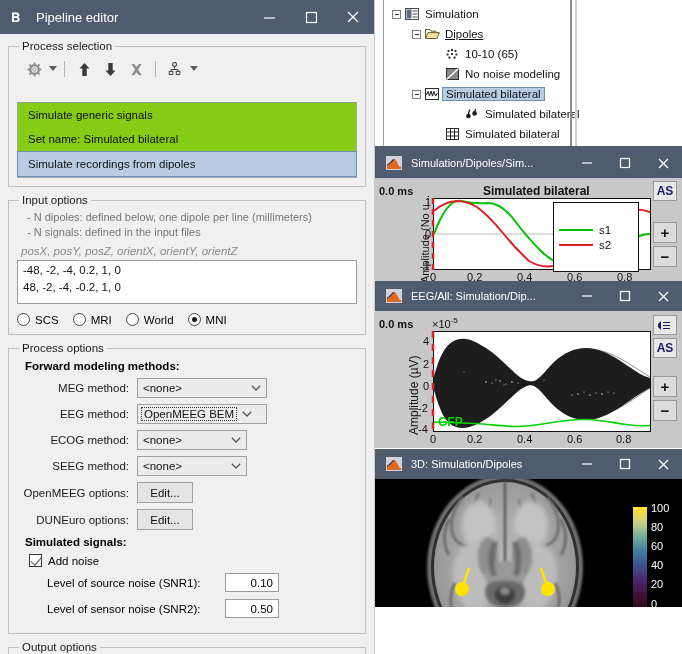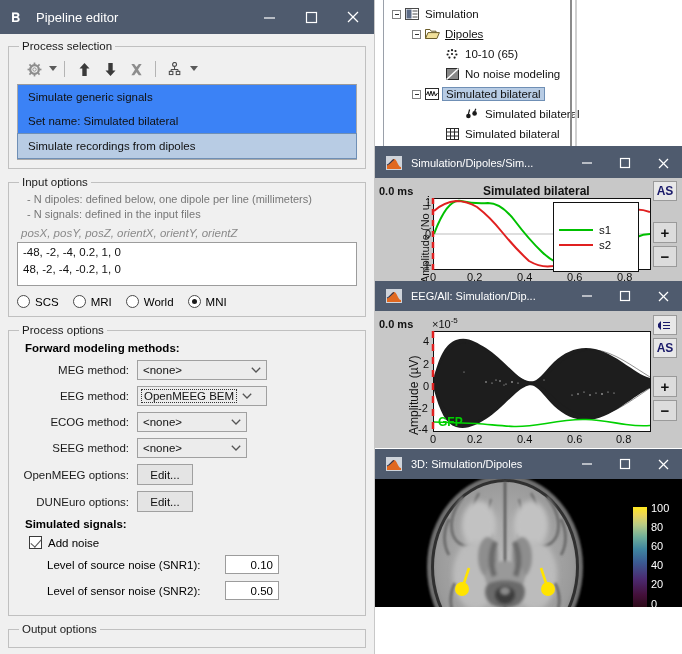--- a/index.html
+++ b/index.html
@@ -55,22 +55,22 @@
     font-size:11.5px; color:#1b1b1b; padding:0 3px; margin-left:2px;
   }
 
   
   .ptoolbar { display:flex; align-items:center; height:26px; padding: 1px 4px; gap:0px; }
   .tool { width:26px; height:22px; display:flex; align-items:center; justify-content:center; }
   .tool.caret { width:11px; }
   .tsep { width:1px; height:16px; background:#b4b4b4; margin:0 6px; }
 
   .proclist {
-    background:#3b82f6; border:1px solid #a8a8a8; border-top:1px solid #9a9a9a;
-    margin-top:2px;
+    background:#84cc16; border:1px solid #a8a8a8; border-top:1px solid #9a9a9a;
+    margin-top:20px;
   }
   .proc-item { padding:6px 10px; font-size:11.5px; color:#111; }
   .proc-item.sel { background:#b8cce4; border:1px solid #6f8fb5; margin:0 -1px; }
 
   .hint { color:#777; font-size:11px; line-height:15px; margin-left:10px;}
   .cols { color:#8a8a8a; font-style:italic; font-size:11.5px; margin:5px 0 3px 4px;}
   .dipbox {
     background:#fff; border:1px solid #9c9c9c;
     font-size:11.5px; color:#111; padding:1px 5px; line-height:17px;
     height:44px;

